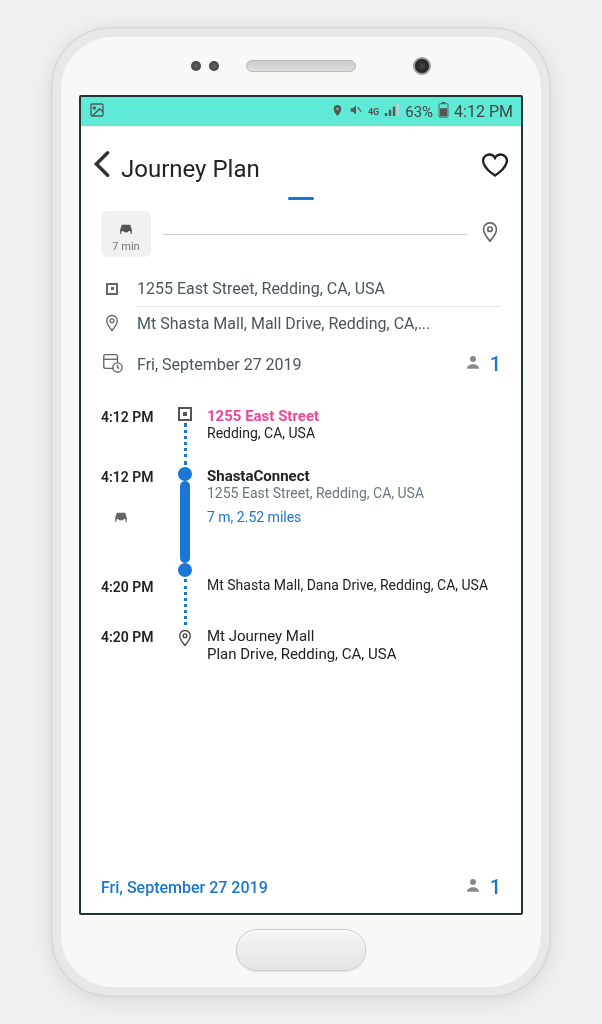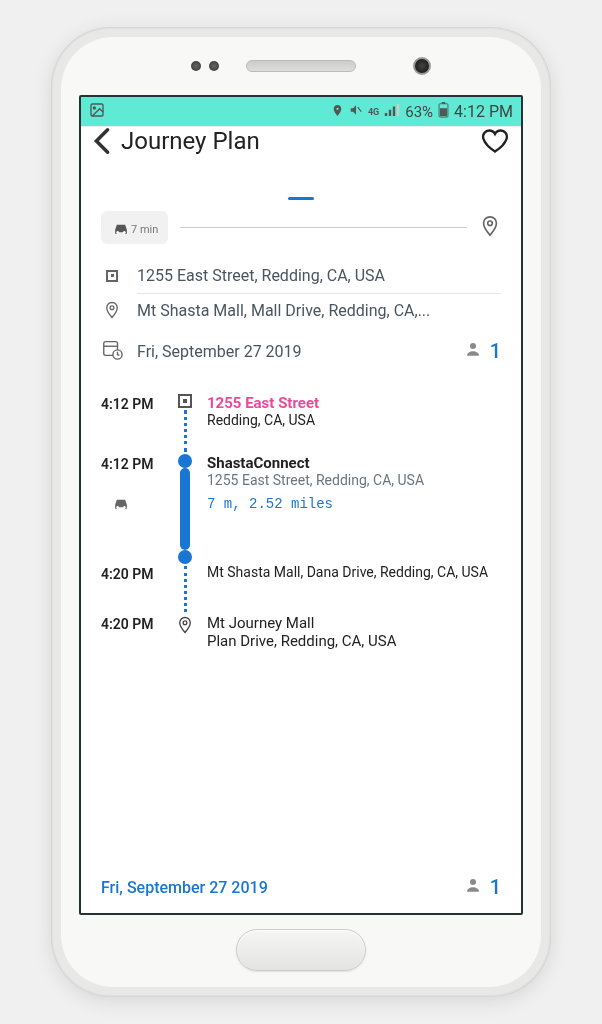--- a/index.html
+++ b/index.html
@@ -80,21 +80,21 @@
     color: #555;
     border-bottom: 1px solid #eee;
   }
   .status-left { flex: 1; display:flex; align-items:center; gap:4px;}
   .status-right { display: flex; align-items: center; gap: 5px; font-size: 15px;}
   .status-right .battpct { font-size:15px; color:#444;}
   .status-right .time { font-size:16px; color:#444; }
   .app-header {
     height: 56px;
     display: flex;
-    align-items: flex-start;
+    align-items: flex-end;
     padding: 0 12px;
     gap: 10px;
   }
   .back-chevron {
     font-size: 28px;
     color: #333;
     line-height: 1;
   }
   .app-title {
     flex: 1;
@@ -116,21 +116,21 @@
     display: flex;
     align-items: center;
     gap: 12px;
     margin-bottom: 14px;
   }
   .mode-chip {
     background: #f1f1f1;
     border-radius: 6px;
     padding: 8px 10px 4px 10px;
     display: flex;
-    flex-direction: row;
+    flex-direction: column;
     align-items: center;
     min-width: 50px;
   }
   .mode-chip .car { font-size: 18px; color: #555;}
   .mode-chip .dur { font-size: 11px; color: #777;}
   .mode-line {
     flex: 1;
     border-top: 1px solid #ccc;
     position:relative;
   }
@@ -211,21 +211,21 @@
     margin: 0;
   }
   .rail-bullet {
     width:14px;height:14px;border-radius:50%;
     background:#1976d2;
   }
   .rail-pin svg{width:18px;height:22px;}
   .step-body { flex:1; padding-bottom: 14px;}
   .step-title { color:#222; font-weight:700; font-size:15px;}
   .step-sub { color:#6b7580; font-size:14px;}
-  .step-meta { color:#1976d2; font-size:14px; margin-top:8px;font-family:Liberation Mono, monospace;}
+  .step-meta { color:#1976d2; font-size:14px; margin-top:8px;}
   .mode-icon-side {
     position:absolute;
     left: 10px;
     top: 40px;
     color:#666;
     font-size:18px;
   }
   .segment-wrap{position:relative;}
   .footer-row {
     display:flex;

